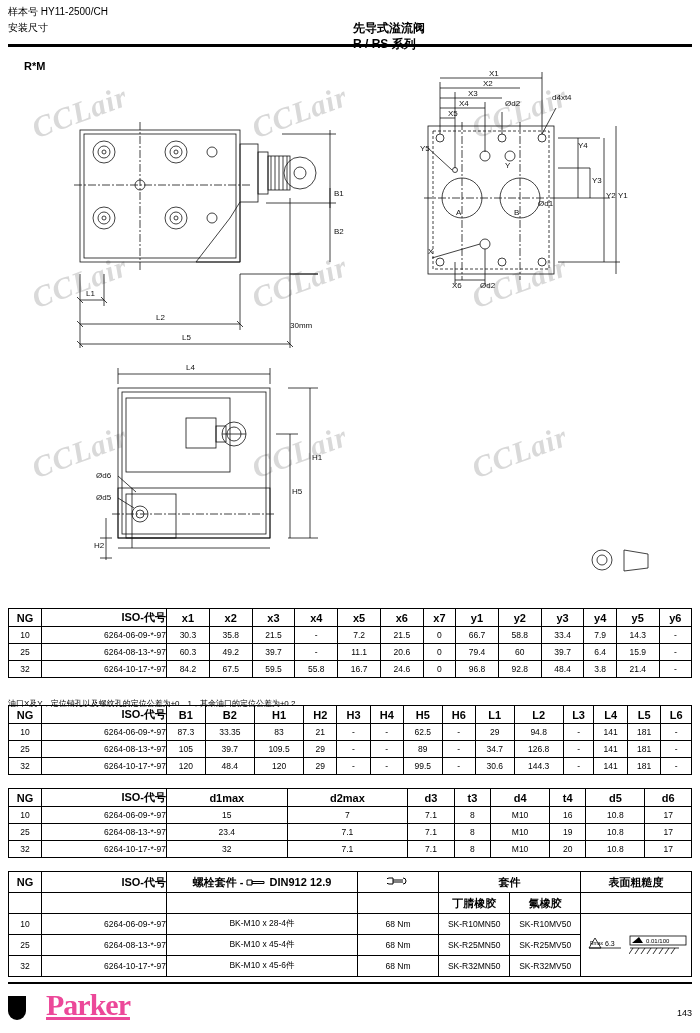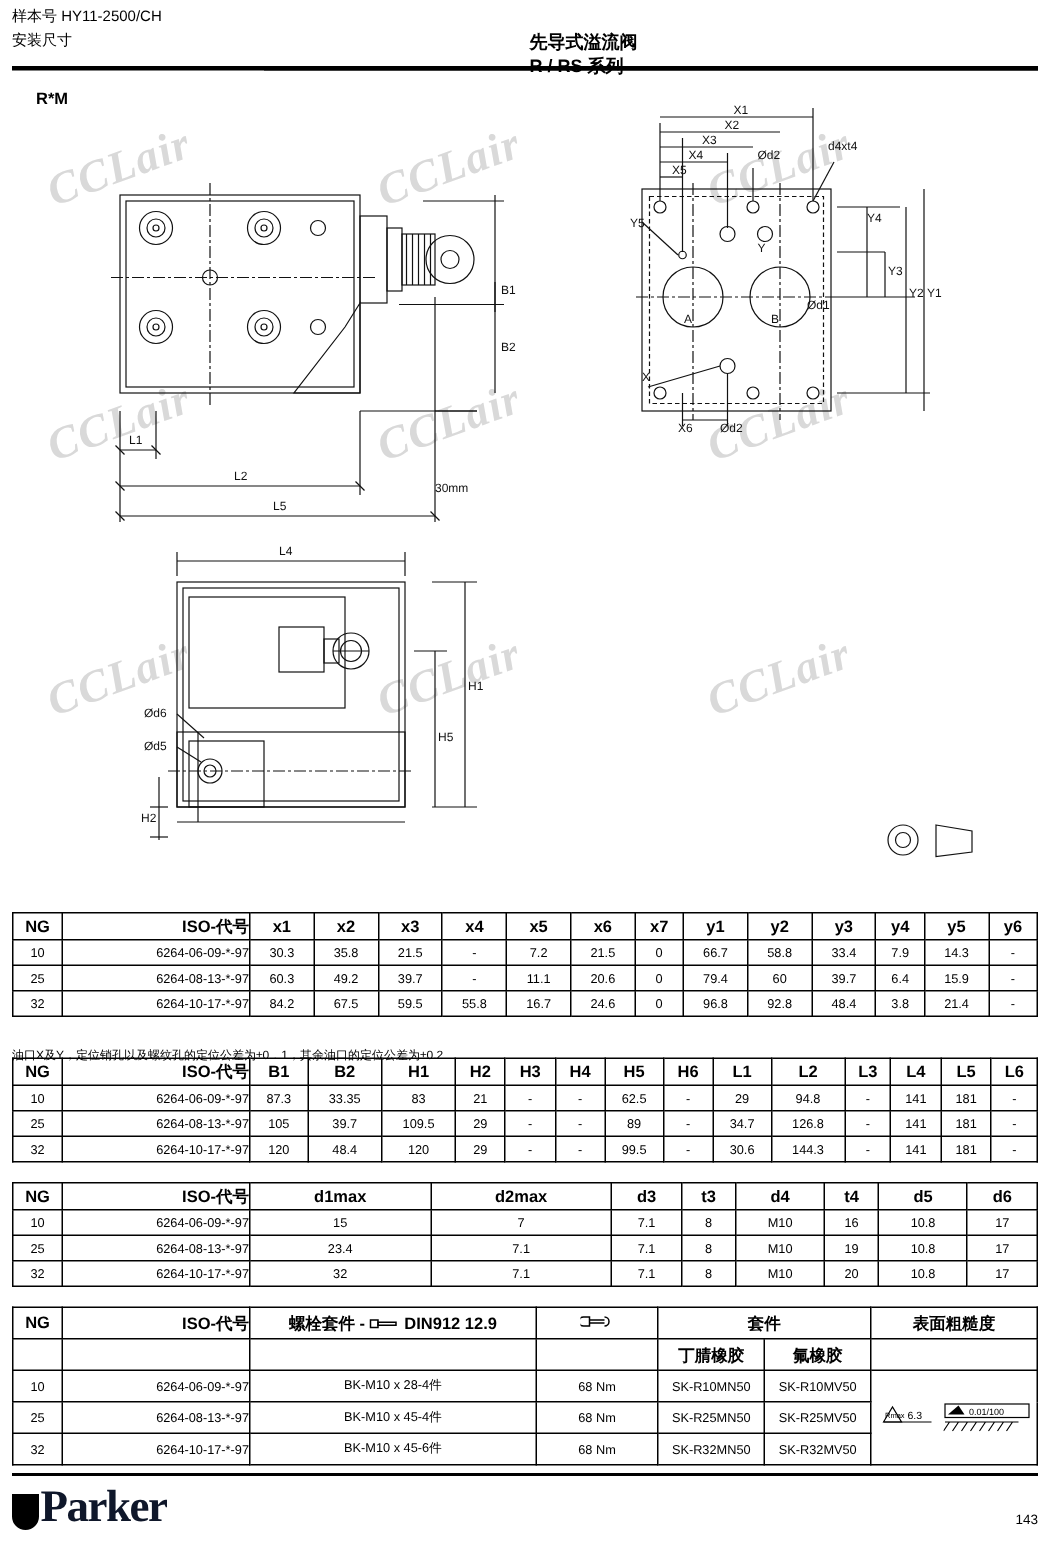--- a/index.html
+++ b/index.html
@@ -62,22 +62,22 @@
   .parker{position:absolute;left:8px;top:988px;height:36px;}
   .parker-logo{
     display:inline-block;vertical-align:middle;
     width:18px;height:24px;background:#000;
     border-radius:0 0 9px 9px;
     position:relative;top:3px;
   }
   .parker-word{
     display:inline-block;vertical-align:middle;
     font-family:"Liberation Serif", serif;
-    font-size:30px;font-weight:bold;color:#0f172a;
-    letter-spacing:-1px;margin-left:1px;
+    font-size:30px;font-weight:bold;color:#ec4899;
+    letter-spacing:-1px;margin-left:20px;text-decoration:underline;
   }
   .pagenum{position:absolute;right:8px;top:1008px;font-size:9px;}
 </style>
 </head>
 <body>
 
 <div class="page">
 
   <div class="hdr">
     <div class="hdr-left">

